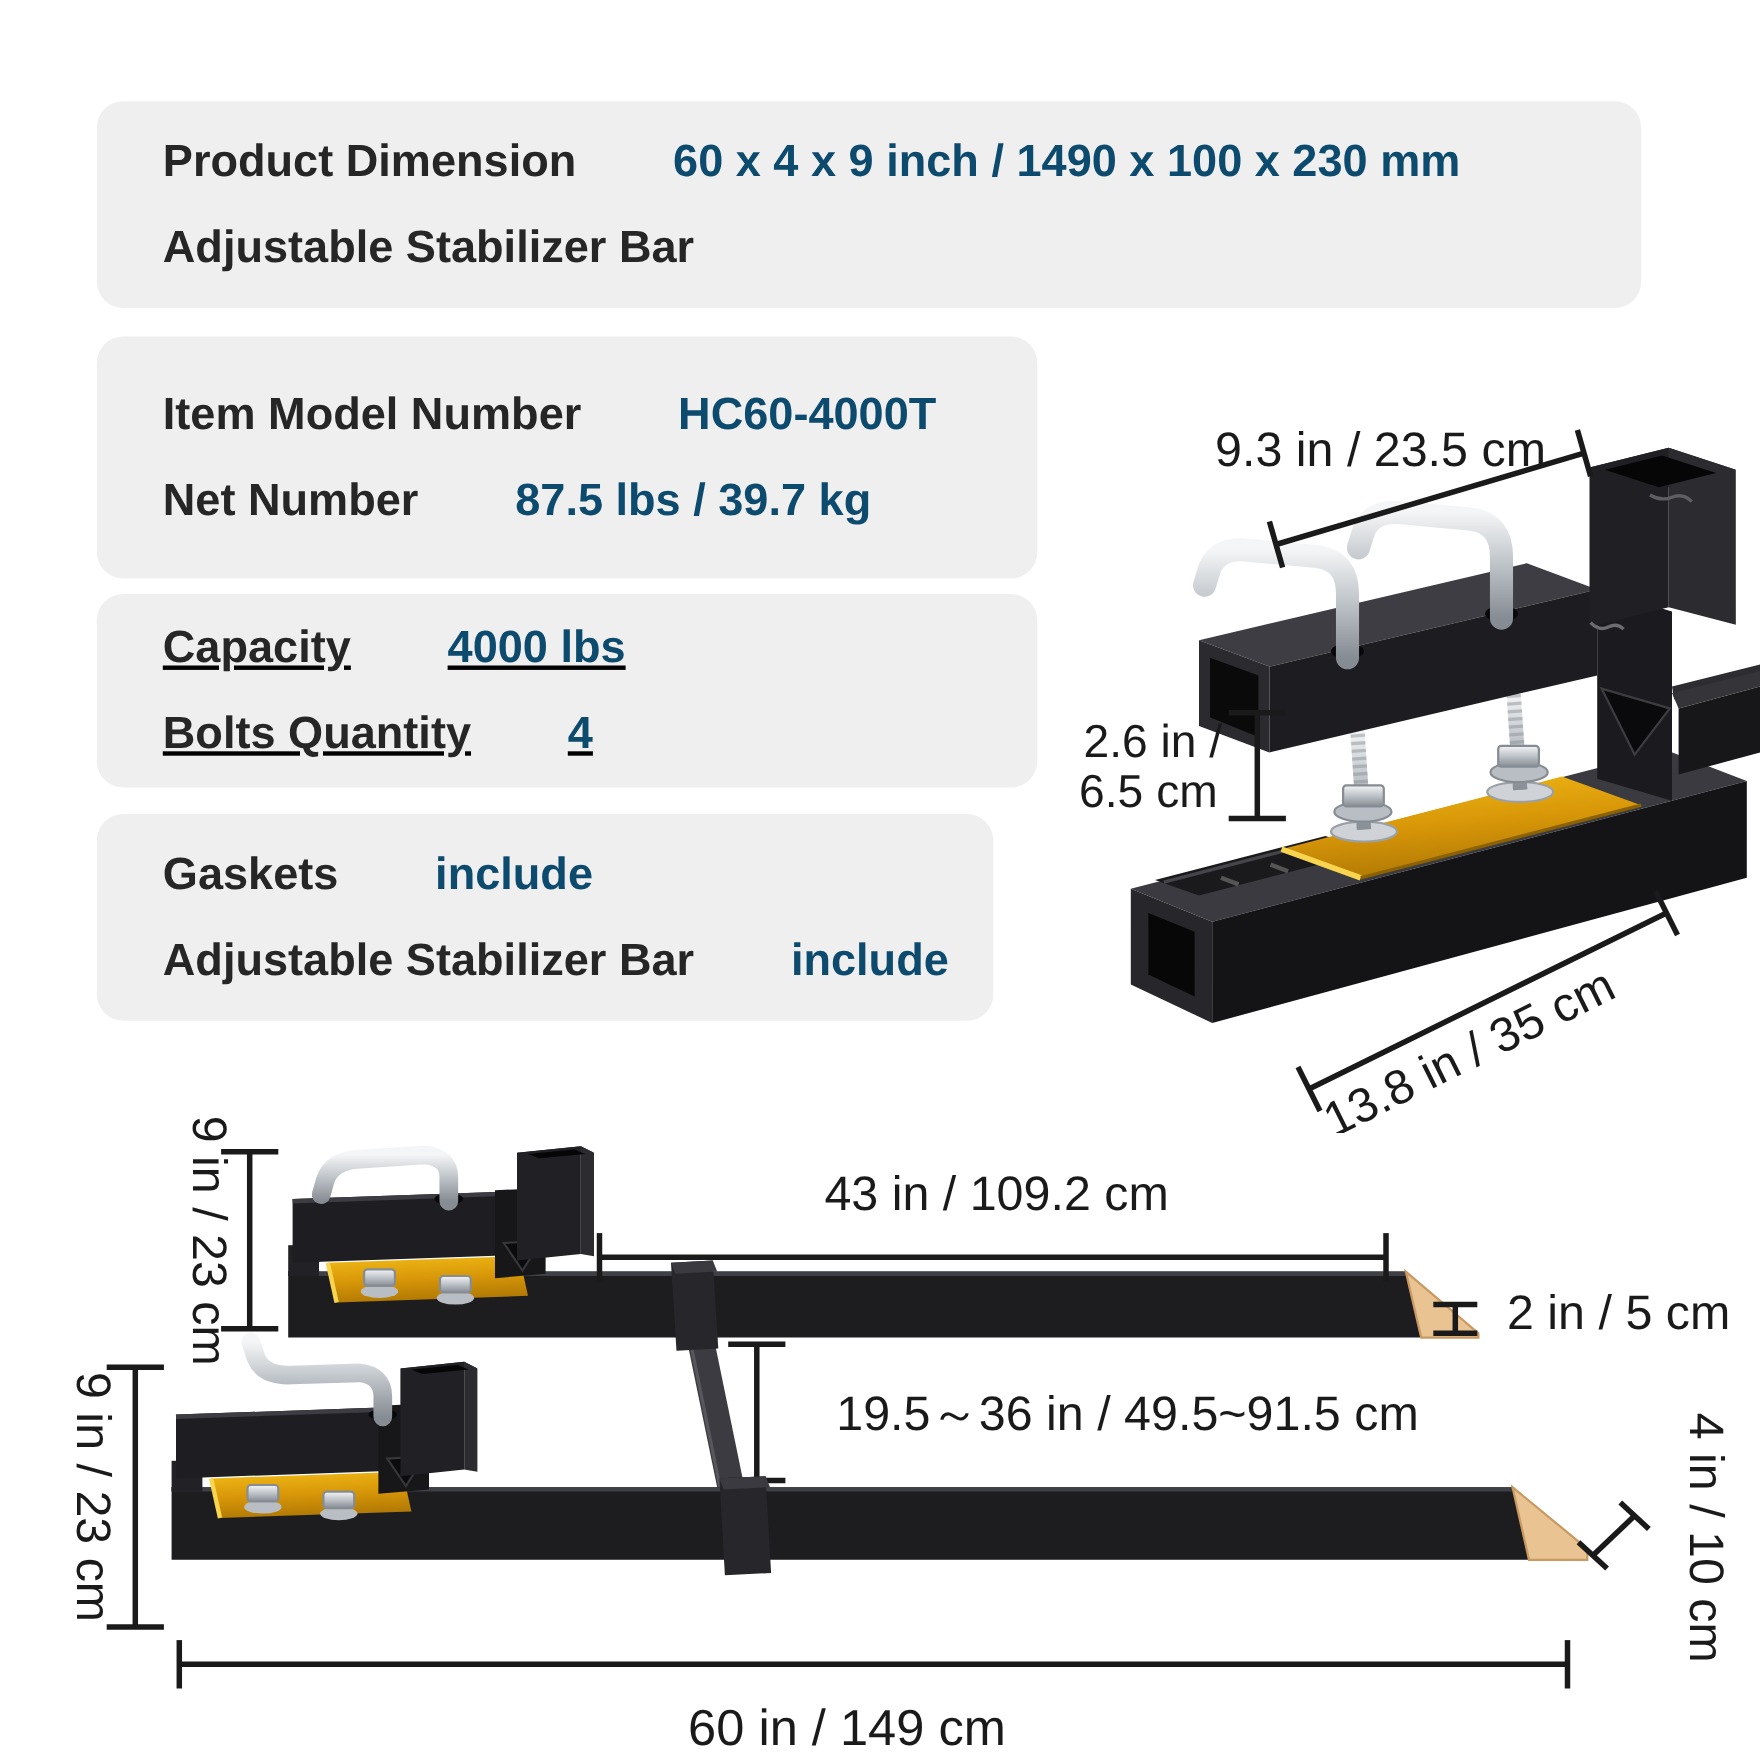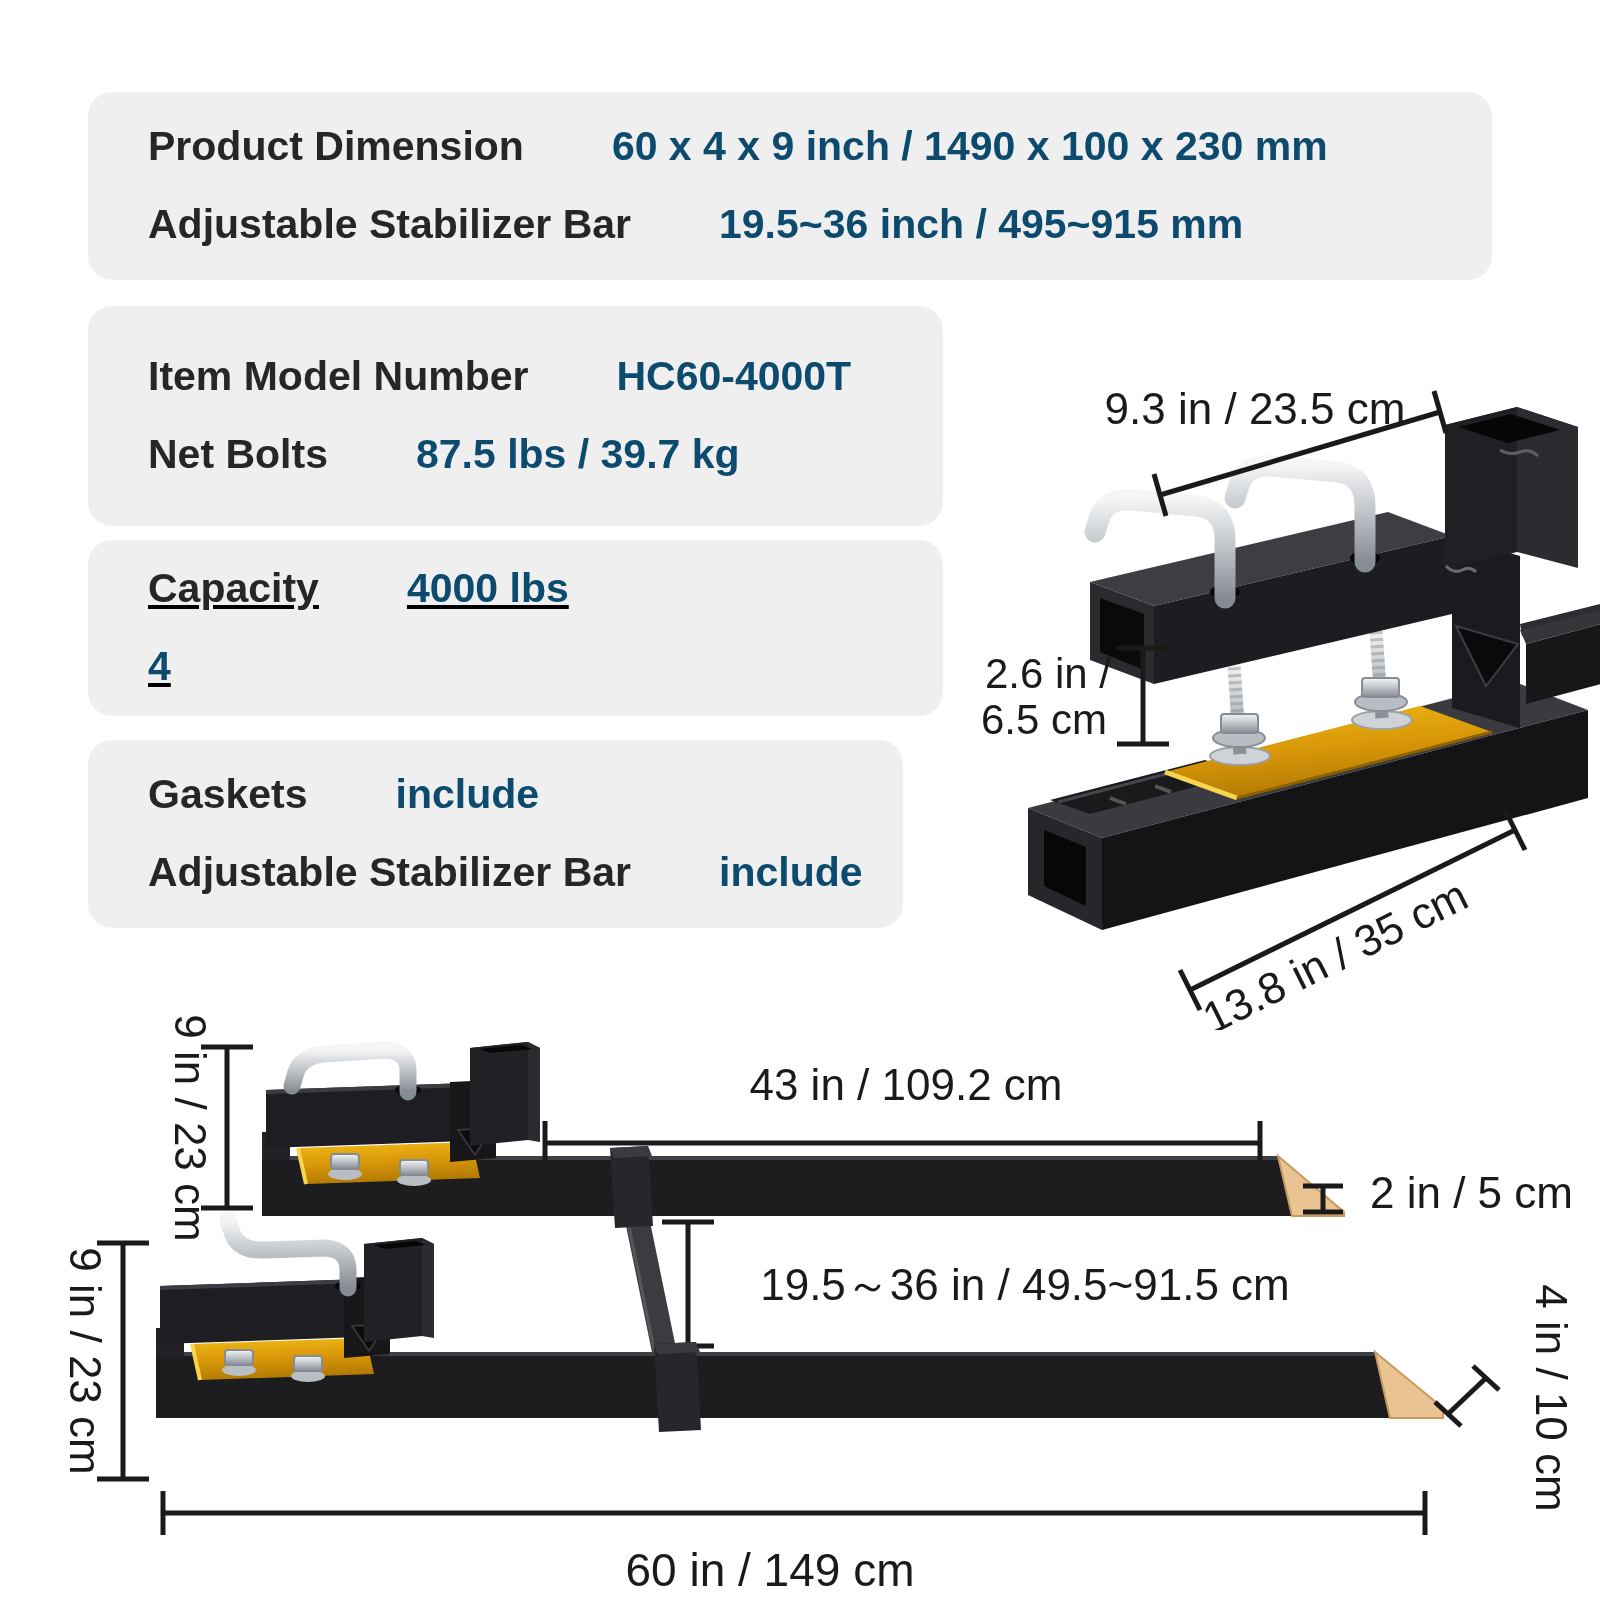--- a/index.html
+++ b/index.html
@@ -24,41 +24,41 @@
 
 <div id="canvas">
 
   <div class="spec-box" id="box1">
     <div class="spec-row">
       <span class="label">Product Dimension</span>
       <span class="value">60 x 4 x 9 inch / 1490 x 100 x 230 mm</span>
     </div>
     <div class="spec-row">
       <span class="label">Adjustable Stabilizer Bar</span>
-      <span class="value">19.5~36 inch / 495~915 mm</span>
     </div>
   </div>
 
   <div class="spec-box" id="box2">
     <div class="spec-row">
       <span class="label">Item Model Number</span>
       <span class="value">HC60-4000T</span>
     </div>
     <div class="spec-row">
-      <span class="label">Net Bolts</span>
+      <span class="label">Net Number</span>
       <span class="value">87.5 lbs / 39.7 kg</span>
     </div>
   </div>
 
   <div class="spec-box" id="box3">
     <div class="spec-row">
       <span class="label">Capacity</span>
       <span class="value">4000 lbs</span>
     </div>
     <div class="spec-row">
+      <span class="label">Bolts Quantity</span>
       <span class="value">4</span>
     </div>
   </div>
 
   <div class="spec-box" id="box4">
     <div class="spec-row">
       <span class="label">Gaskets</span>
       <span class="value">include</span>
     </div>
     <div class="spec-row">

